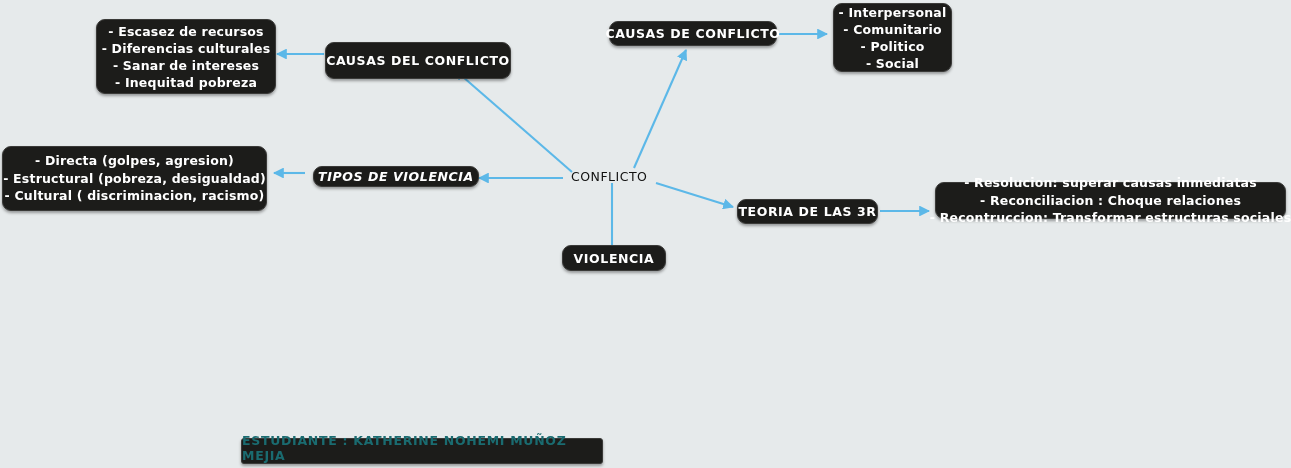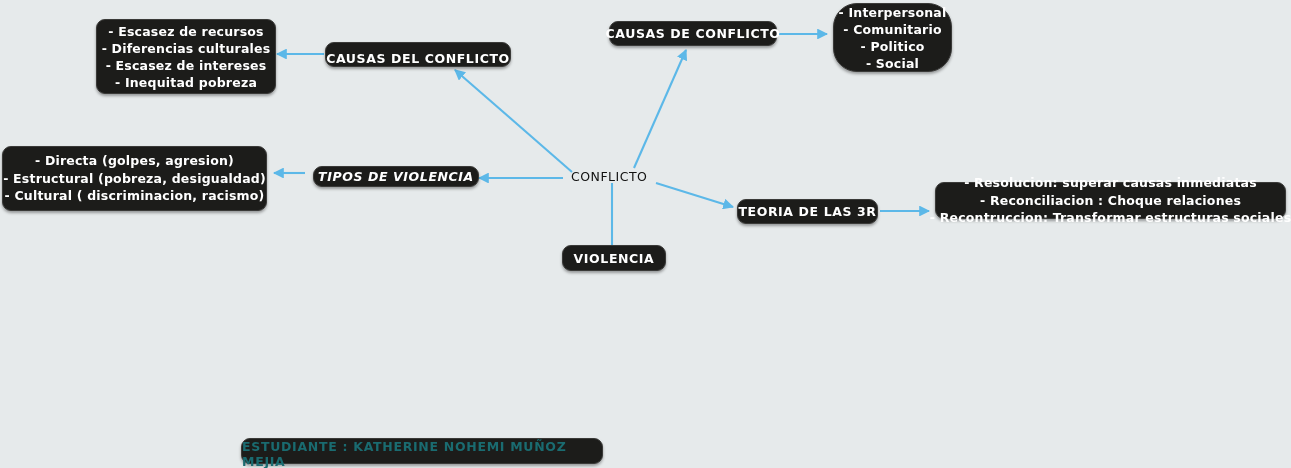--- a/index.html
+++ b/index.html
@@ -66,25 +66,25 @@
     font-weight: normal;
     font-size: 12.5px;
     letter-spacing: 0.5px;
     white-space: nowrap;
     z-index: 3;
   }
   .banner {
     position: absolute;
     box-sizing: border-box;
     background: #1c1c1a;
-    border-radius: 9px;
+    border-radius: 3px;
     border: 1px solid #3a3a38;
     box-shadow: 0 2px 3px rgba(0,0,0,0.35);
     display: flex;
-    align-items: flex-start;
+    align-items: flex-end;
     justify-content: center;
     font-weight: bold;
     font-size: 12.5px;
     letter-spacing: 0.7px;
     z-index: 3;
   }
 </style>
 </head>
 <body>
 
@@ -112,33 +112,33 @@
     <line x1="656" y1="183" x2="733" y2="207" stroke="#5cb8e8" stroke-width="2.1" marker-end="url(#arrow)"></line>
 
     <line x1="880" y1="211" x2="929" y2="211" stroke="#5cb8e8" stroke-width="2.1" marker-end="url(#arrow)"></line>
 
     <line x1="612" y1="183" x2="612" y2="245" stroke="#5cb8e8" stroke-width="2.1"></line>
   </svg>
 
   <div class="node node-list" style="left:96px; top:19px; width:180px; height:75px;">
     <span class="line">- Escasez de recursos</span>
     <span class="line">- Diferencias culturales</span>
-    <span class="line">- Escasez de intereses</span>
+    <span class="line">- Sanar de intereses</span>
     <span class="line">- Inequitad pobreza</span>
   </div>
 
-  <div class="node node-title" style="left:325px; top:42px; width:186px; height:25px;justify-content:flex-end;">
+  <div class="node node-title" style="left:325px; top:42px; width:186px; height:37px;">
     <span class="line">CAUSAS DEL CONFLICTO</span>
   </div>
 
   <div class="node node-title" style="left:609px; top:21px; width:168px; height:25px;">
     <span class="line">CAUSAS DE CONFLICTO</span>
   </div>
 
-  <div class="node node-list" style="left:833px; top:3px; width:119px; height:69px;border-radius:24px;">
+  <div class="node node-list" style="left:833px; top:3px; width:119px; height:69px;">
     <span class="line">- Interpersonal</span>
     <span class="line">- Comunitario</span>
     <span class="line">- Politico</span>
     <span class="line">- Social</span>
   </div>
 
   <div class="node node-list-wide" style="left:2px; top:146px; width:265px; height:65px;">
     <span class="line">- Directa (golpes, agresion)</span>
     <span class="line">- Estructural (pobreza, desigualdad)</span>
     <span class="line">- Cultural ( discriminacion, racismo)</span>

